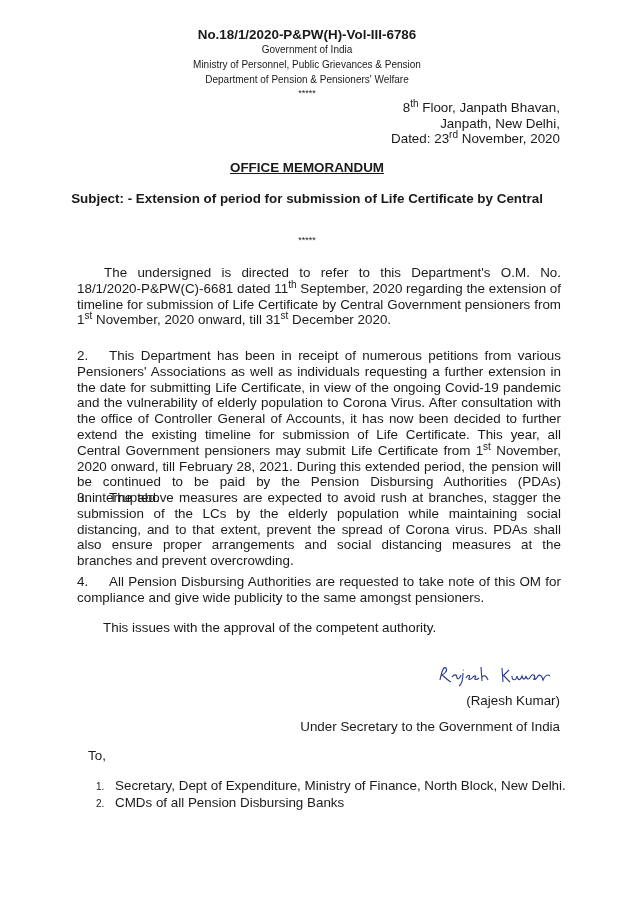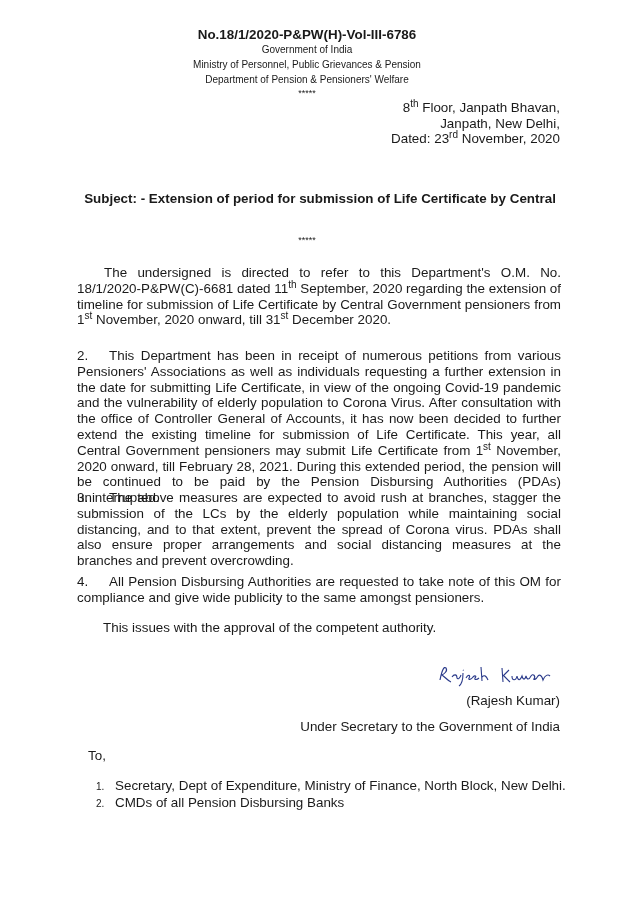--- a/index.html
+++ b/index.html
@@ -9,21 +9,21 @@
     font-size: 13.4px;
   }
   .page { position: absolute; left: 0; top: 0; width: 637px; height: 900px; }
   .center { position: absolute; left: 0; width: 614px; text-align: center; }
   .hdr-no { top: 27px; font-weight: bold; font-size: 13.4px; line-height: 15px; }
   .hdr-line { font-size: 10px; line-height: 15px; }
   .stars { font-size: 9px; line-height: 10px; letter-spacing: 0px; }
   .addr { position: absolute; right: 77px; top: 100px; text-align: right; line-height: 15.5px; font-size: 13.4px; }
   sup { font-size: 10px; vertical-align: 5px; line-height: 0; }
   .om-title { top: 160px; font-weight: bold; text-decoration: underline; font-size: 13.4px; line-height: 15px; }
-  .subject { top: 191px; font-weight: bold; font-size: 13.4px; line-height: 16.5px; padding-left: 13px; }
+  .subject { top: 191px; font-weight: bold; font-size: 13.4px; line-height: 16.5px; }
   .para {
     position: absolute; left: 77px; width: 484px; text-align: justify;
     line-height: 15.8px; font-size: 13.4px;
   }
   .indent { text-indent: 27px; }
   .pnum { display: inline-block; width: 32px; text-indent: 0; }
   .sig-img { position: absolute; left: 436px; top: 662px; width: 120px; height: 26px; }
   .signame { position: absolute; right: 77px; top: 693px; font-size: 13.4px; line-height: 15px; }
   .sigdesig { position: absolute; right: 77px; top: 719px; font-size: 13.4px; line-height: 15px; }
   .to { position: absolute; left: 88px; top: 748px; font-size: 13.4px; line-height: 15px; }
@@ -41,20 +41,21 @@
   <div class="center hdr-line" style="top:57px">Ministry of Personnel, Public Grievances &amp; Pension</div>
   <div class="center hdr-line" style="top:72px">Department of Pension &amp; Pensioners' Welfare</div>
   <div class="center stars" style="top:88px">*****</div>
 
   <div class="addr">
     <div><span>8</span><sup>th</sup><span> Floor, Janpath Bhavan,</span></div>
     <div>Janpath, New Delhi,</div>
     <div><span>Dated: 23</span><sup>rd</sup><span> November, 2020</span></div>
   </div>
 
+  <div class="center om-title">OFFICE MEMORANDUM</div>
 
   <div class="center subject">
     <div>Subject: - Extension of period for submission of Life Certificate by Central</div>
   </div>
   <div class="center stars" style="top:235px">*****</div>
 
   <div class="para indent" style="top:265px"><span>The undersigned is directed to refer to this Department's O.M. No. 18/1/2020-P&amp;PW(C)-6681 dated 11</span><sup>th</sup><span> September, 2020 regarding the extension of timeline for submission of Life Certificate by Central Government pensioners from 1</span><sup>st</sup><span> November, 2020 onward, till 31</span><sup>st</sup><span> December 2020.</span></div>
 
   <div class="para" style="top:348px"><span class="pnum">2.</span><span>This Department has been in receipt of numerous petitions from various Pensioners' Associations as well as individuals requesting a further extension in the date for submitting Life Certificate, in view of the ongoing Covid-19 pandemic and the vulnerability of elderly population to Corona Virus. After consultation with the office of Controller General of Accounts, it has now been decided to further extend the existing timeline for submission of Life Certificate. This year, all Central Government pensioners may submit Life Certificate from 1</span><sup>st</sup><span> November, 2020 onward, till February 28, 2021.  During this extended period, the pension will be continued to be paid by the Pension Disbursing Authorities (PDAs) uninterrupted.</span></div>
 

